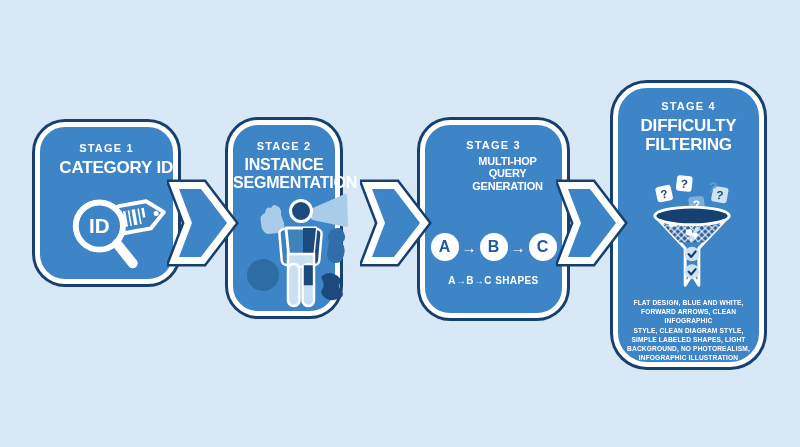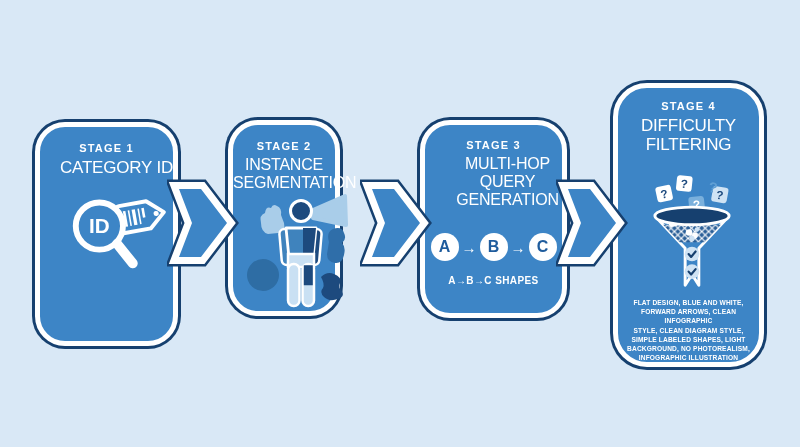--- a/index.html
+++ b/index.html
@@ -9,37 +9,37 @@
   .stage-box{
     position:absolute;box-sizing:border-box;background:#3d85c6;
     border:5px solid #ffffff;box-shadow:0 0 0 3px #16406f;
     border-radius:30px;color:#ffffff;text-align:center;
   }
   .stage-label{
     font-size:11px;font-weight:700;letter-spacing:1.2px;color:#ffffff;
     margin-top:0;white-space:nowrap;
   }
   .stage-title{
-    font-weight:400;line-height:1.12;letter-spacing:-0.2px;color:#ffffff;
+    font-weight:700;line-height:1.12;letter-spacing:-0.2px;color:#ffffff;
     white-space:pre-line;margin-top:4px;
   }
 
-  #box1{left:35px;top:122px;width:143px;height:224px;}
+  #box1{left:35px;top:122px;width:143px;height:162px;}
   #box2{left:228px;top:120px;width:112px;height:196px;}
   #box3{left:420px;top:120px;width:147px;height:198px;}
   #box4{left:613px;top:83px;width:151px;height:284px;border-radius:34px;}
 
   #box1 .stage-label{margin-top:15px;}
   #box2 .stage-label{margin-top:15px;}
   #box3 .stage-label{margin-top:14px;}
   #box4 .stage-label{margin-top:12px;}
 
   #box1 .stage-title{font-size:17px;text-align:right;}
   #box2 .stage-title{font-size:16px;}
-  #box3 .stage-title{font-size:16px;margin-left:28px;}
+  #box3 .stage-title{font-size:11px;margin-left:28px;}
   #box4 .stage-title{font-size:17px;}
 
   .icon-abs{position:absolute;}
 
   
   .chain-row{
     position:absolute;left:0;right:0;top:108px;
     display:flex;align-items:center;justify-content:center;gap:3px;
   }
   .chain-node{

